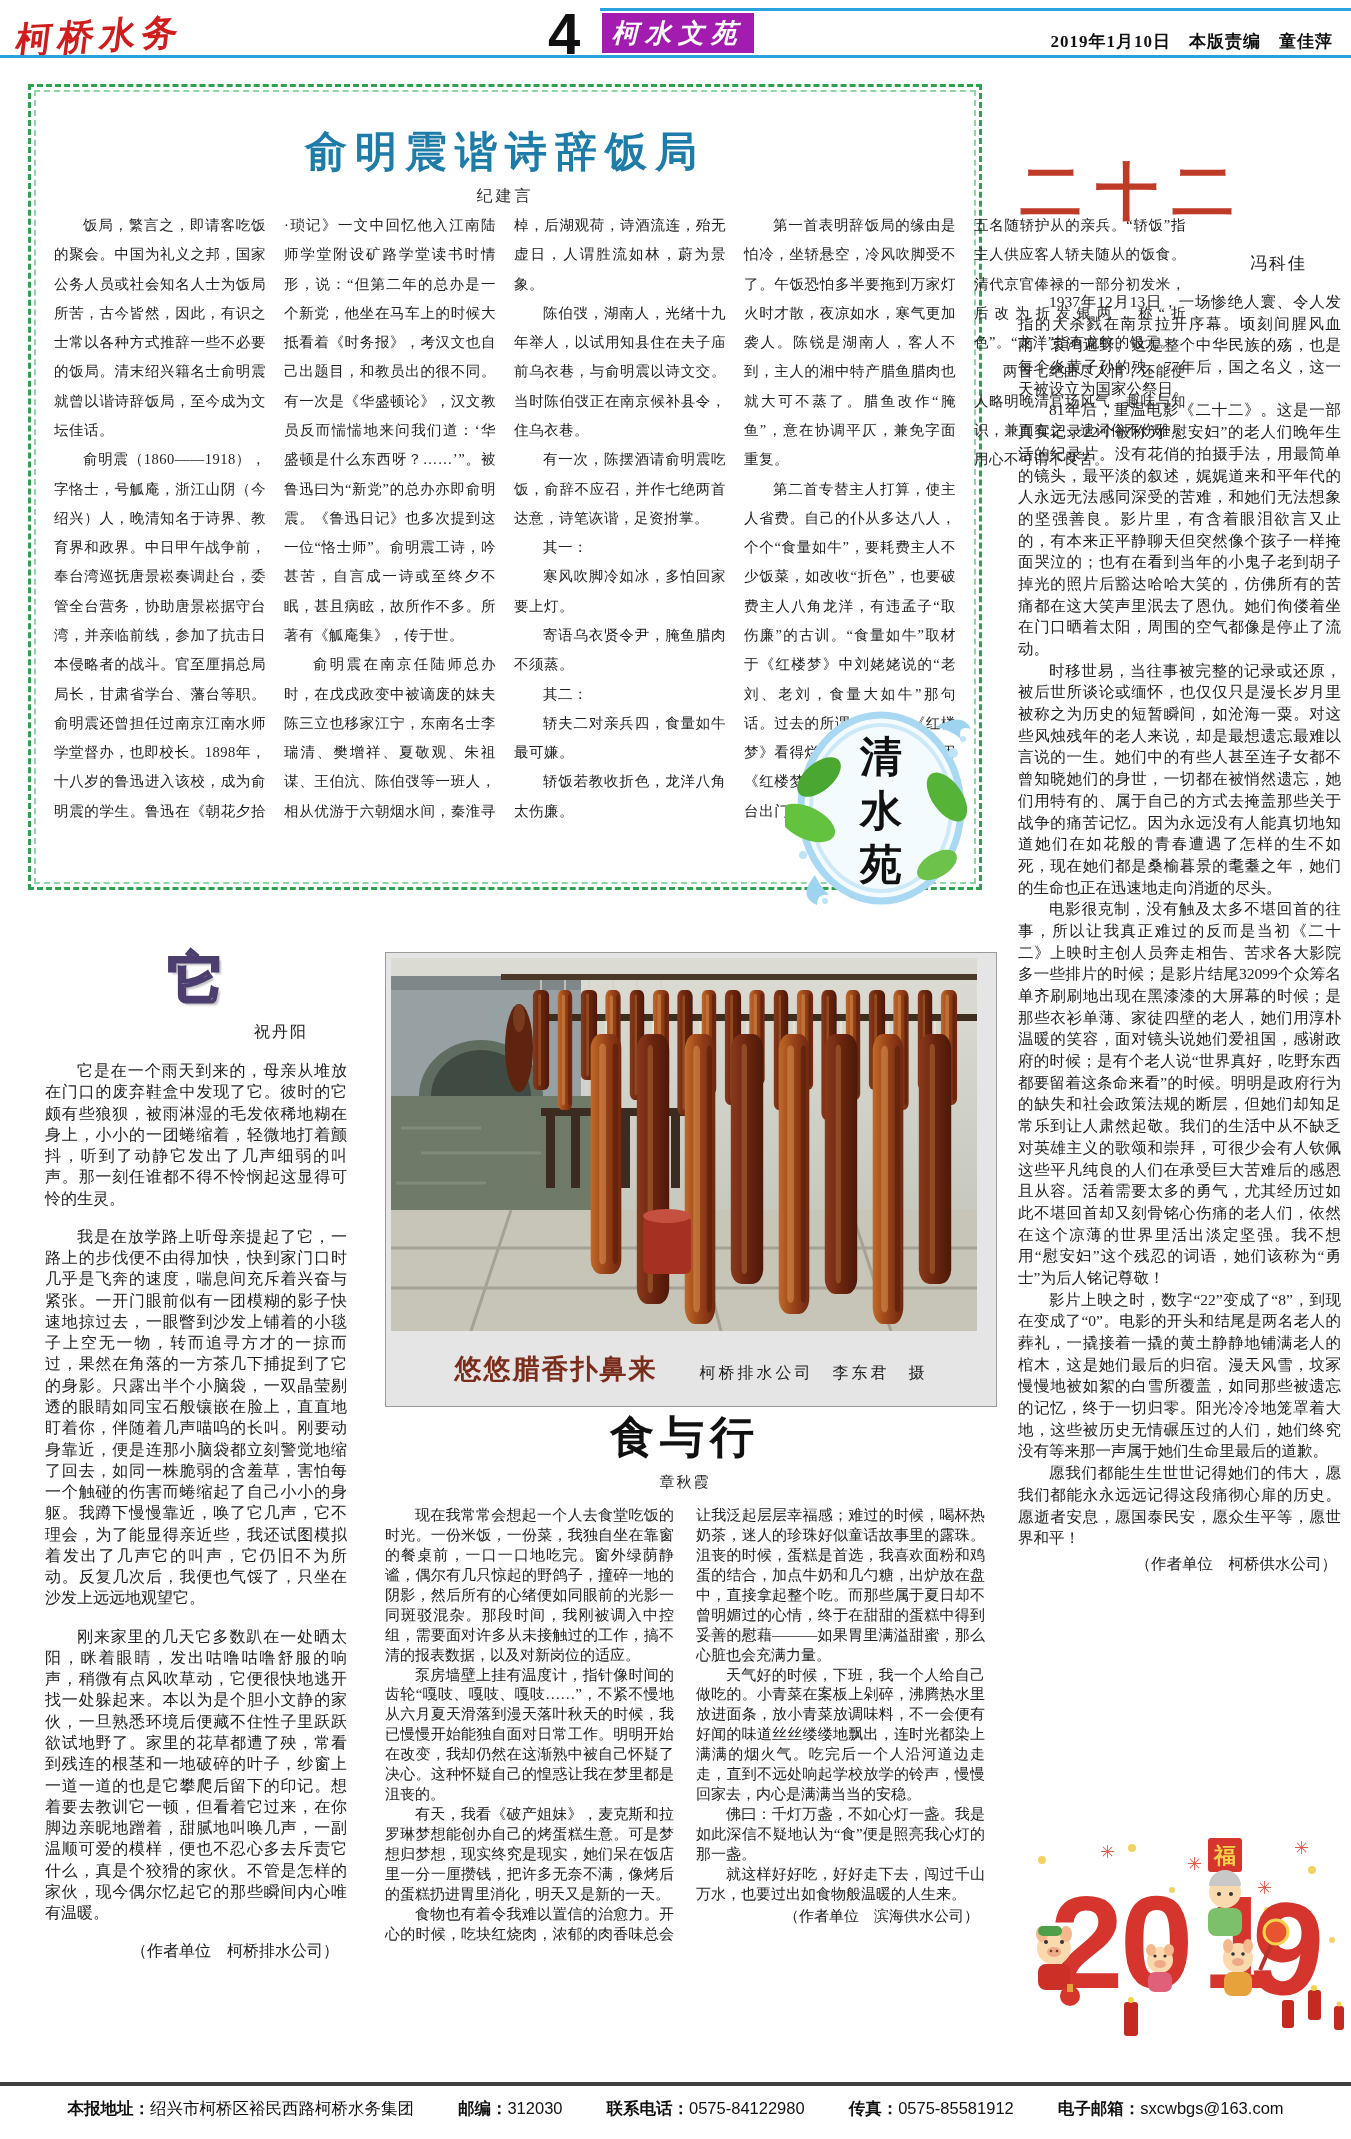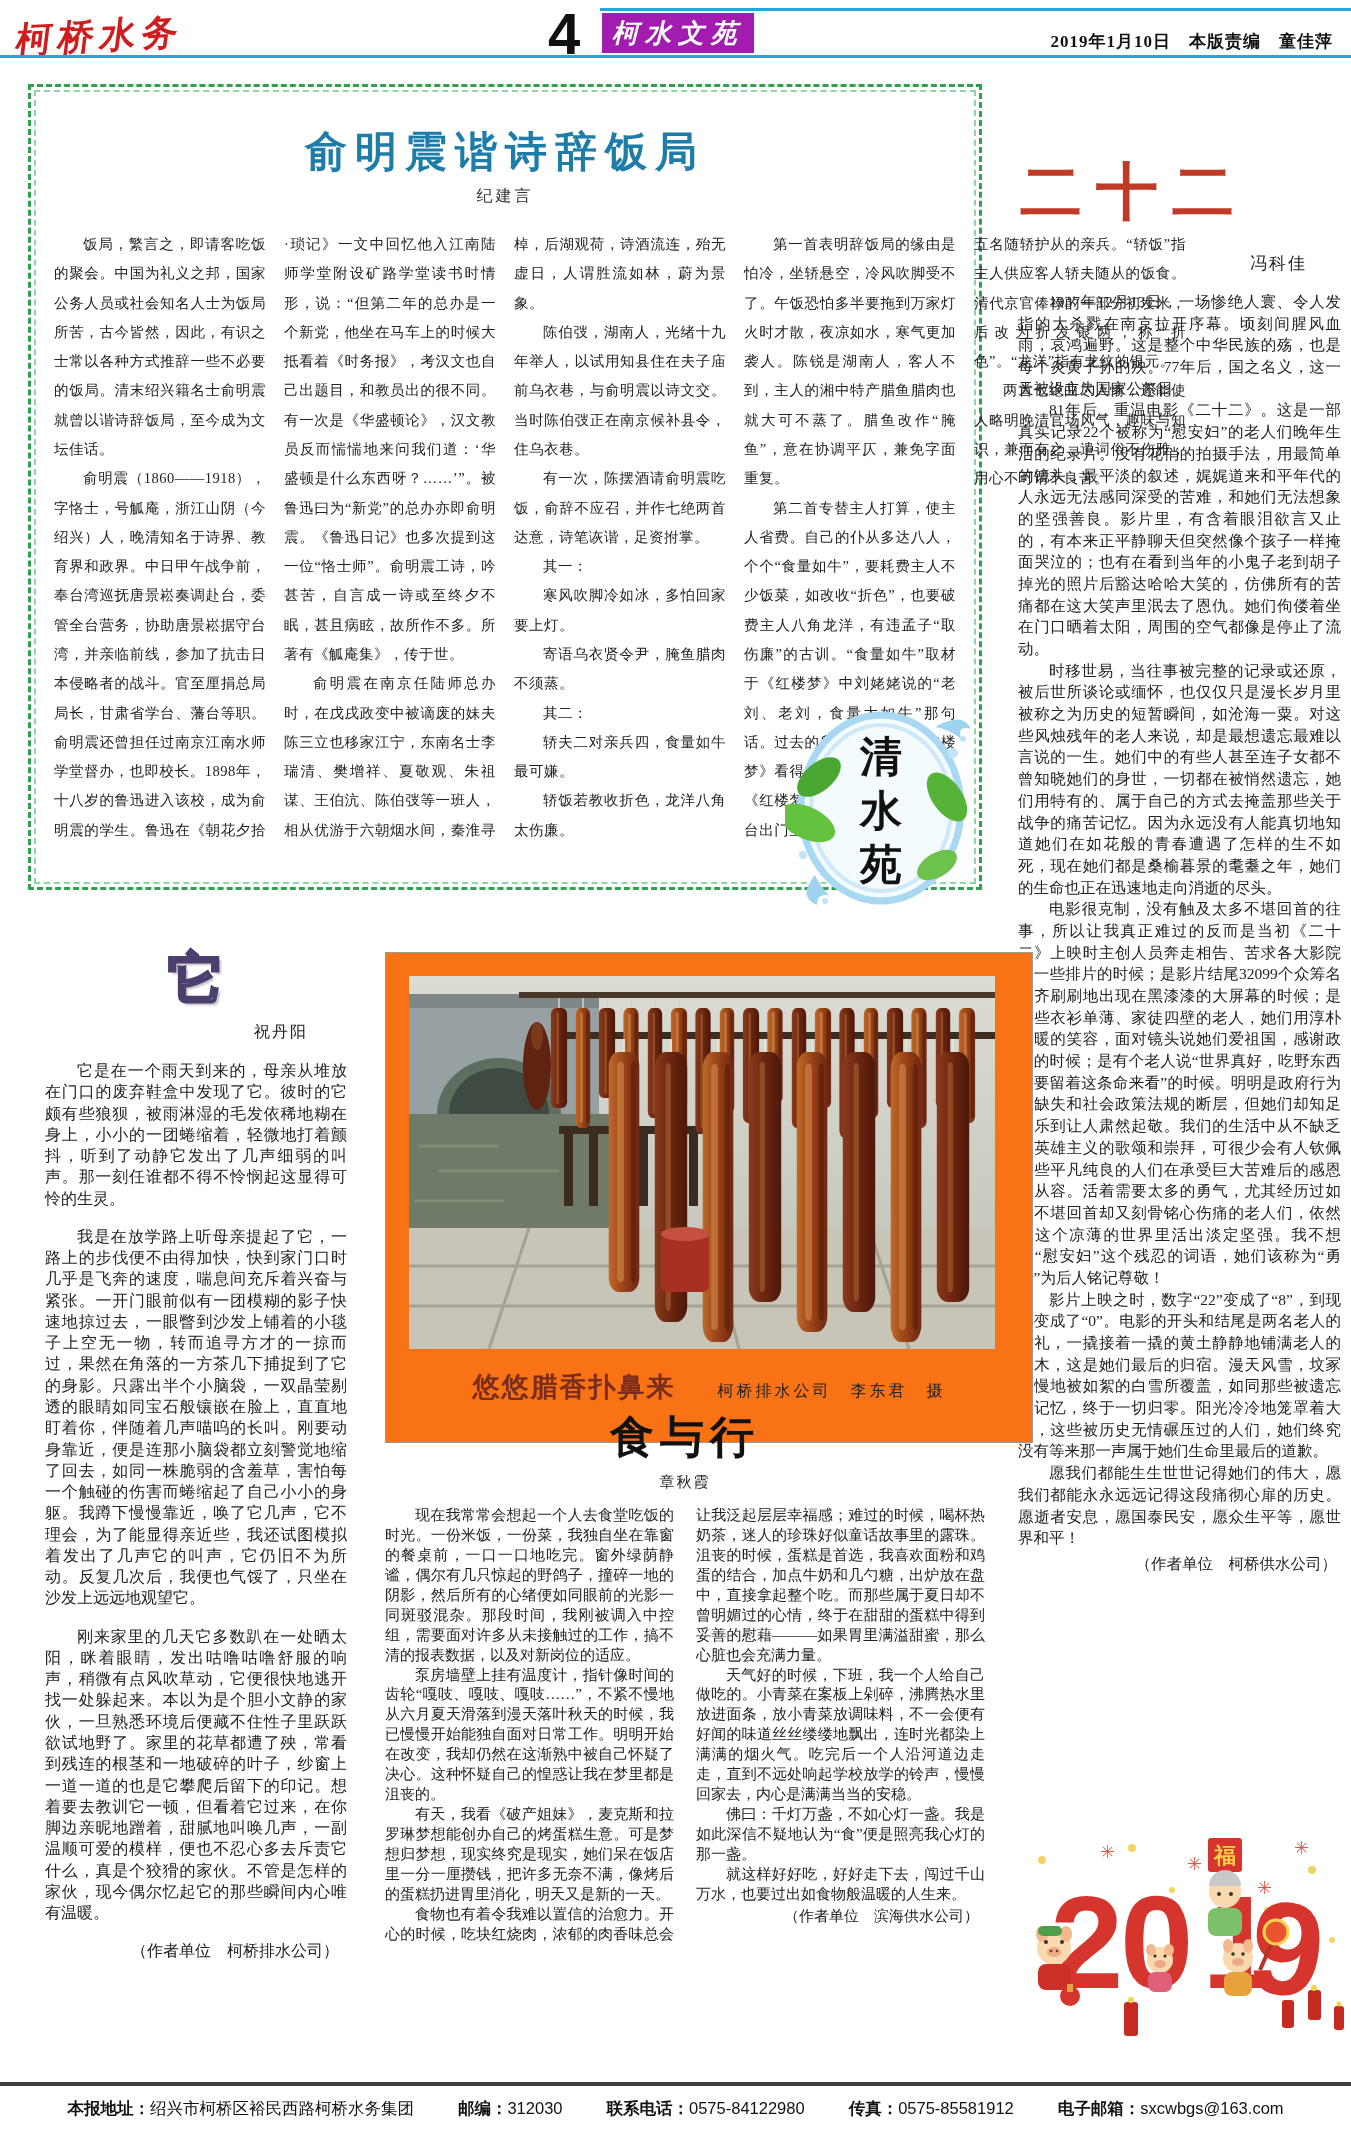--- a/index.html
+++ b/index.html
@@ -15,21 +15,21 @@
           color:#fff;font-size:26px;font-weight:bold;font-style:italic;letter-spacing:7px;
           display:flex;align-items:center;justify-content:center;text-align:right;}
   .dateline{position:absolute;right:18px;top:30px;font-size:17px;font-weight:bold;color:#111;letter-spacing:1px;margin-left:12px;}
   .headrule{position:absolute;left:0;top:55px;width:1351px;height:3px;background:#29a3dd;}
   
   .mainbox{position:absolute;left:28px;top:84px;width:948px;height:800px;border:3px dashed #2fa14e;}
   .mainbox-inner{position:absolute;left:3px;top:3px;right:3px;bottom:3px;border:2px dashed #8fd6a4;
                  padding:8px 18px;}
   .main-title{margin:24px 0 6px 0;text-align:center;font-size:42px;font-weight:bold;color:#1d7ca8;
               letter-spacing:8px;font-family:"Liberation Sans","DejaVu Sans",sans-serif;}
-  .main-byline{text-align:center;font-size:16px;color:#333;margin-bottom:23px;letter-spacing:3px;}
+  .main-byline{text-align:center;font-size:16px;color:#333;margin-bottom:4px;letter-spacing:3px;}
   .cols4{column-count:4;column-gap:18px;height:625px;font-size:14.5px;line-height:2.02;
          text-align:justify;letter-spacing:0.5px;}
   .cols4 p{margin:0;text-indent:2em;}
   .seal{position:absolute;right:2px;bottom:-24px;}
   
   .art22{position:absolute;left:1018px;top:150px;width:323px;}
   .t22{font-size:62px;font-weight:bold;color:#c03a28;letter-spacing:14px;margin:0 0 18px 2px;
        font-family:"Liberation Sans","DejaVu Sans",sans-serif;}
   .by22{text-align:right;font-size:17px;margin:0 34px 16px 0;letter-spacing:2px;}
   .body22{font-size:15.5px;line-height:1.4;text-align:justify;}
@@ -39,21 +39,21 @@
   .artta{position:absolute;left:28px;top:942px;width:336px;}
   .tta{ text-align:center;font-size:56px;font-weight:bold;margin:0 0 4px 0;color:#fbfbf4;
         -webkit-text-stroke:2.5px #4c3f70;text-shadow:3px 3px 2px #c4c4c4, 0 0 1px #4c3f70;
         font-family:"Liberation Sans","DejaVu Sans",sans-serif;}
   .byta{text-align:right;font-size:16px;margin:0 56px 6px 0;letter-spacing:2px;}
   .bodyta{font-size:16px;line-height:1.33;text-align:justify;}
   .bodyta p{margin:17px;text-indent:2em;}
   .bodyta p:last-child{text-align:right;text-indent:0;padding-right:8px;margin-top:2px;}
   
   .photoblock{position:absolute;left:385px;top:952px;width:600px;border:1px solid #9a9a9a;
-              background:#f97316;padding:23px;}
+              background:#e5e5e5;padding:5px;}
   .caption{display:flex;align-items:baseline;justify-content:center;gap:42px;padding:16px 4px 14px 4px;}
   .cap-title{font-size:27px;font-weight:bold;color:#7b2d1b;letter-spacing:2px;
              font-family:"Liberation Sans","DejaVu Sans",sans-serif;}
   .cap-credit{font-size:16px;color:#222;letter-spacing:3px;}
   
   .artfood{position:absolute;left:385px;top:1408px;width:600px;}
   .tfood{text-align:center;font-size:44px;font-weight:bold;color:#111;margin:0 0 6px 0;letter-spacing:6px;
          font-family:"Liberation Sans","DejaVu Sans",sans-serif;}
   .byfood{text-align:center;font-size:15px;margin:0 0 14px 0;letter-spacing:2px;}
   .colsfood{column-count:2;column-gap:22px;font-size:15px;line-height:1.33;text-align:justify;}

